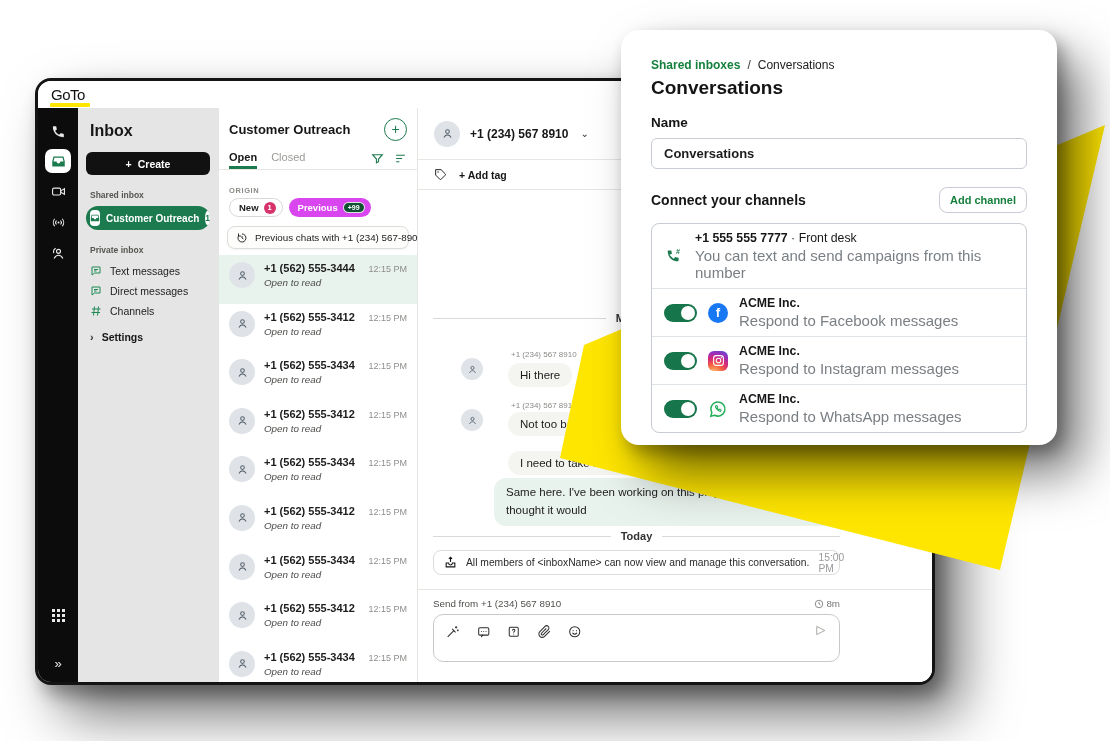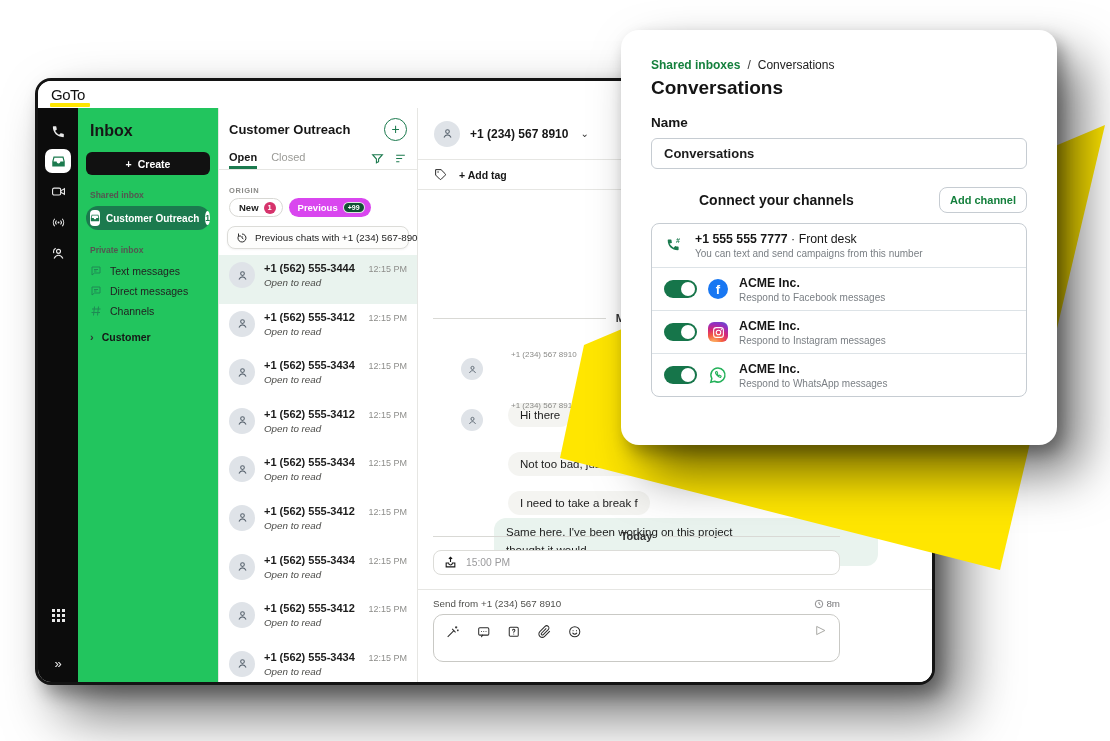--- a/index.html
+++ b/index.html
@@ -24,21 +24,21 @@
     color:#e9e9e9; margin-bottom:5px; border-radius:7px; }
   .rail-btn svg { width:15px; height:15px; }
   .rail-btn.active { background:#fff; height:24px; }
   .rail-btn.active svg { color:#1b7a4e; }
   .rail-spacer { margin-top:auto; }
   .rail-grid { display:grid; grid-template-columns:repeat(3,3px); gap:2px; }
   .rail-grid i { width:3px; height:3px; background:#e9e9e9; display:block; }
   .rail-chev { color:#e9e9e9; font-size:13px; line-height:1; margin-top:24px; }
 
   
-  .inbox-panel { width:140px; background:#22c55e; padding:8px 8px 0; flex:none; }
+  .inbox-panel { width:140px; background:#e5e5e5; padding:8px 8px 0; flex:none; }
   .inbox-title { font-size:16px; font-weight:800; color:#161616; margin:6px 0 12px 4px; }
   .create-btn { width:100%; height:23px; background:#111; color:#fff; border-radius:6px;
     display:flex; align-items:center; justify-content:center; gap:6px; font-size:10.5px; font-weight:600; }
   .side-label { font-size:8.5px; font-weight:700; color:#555551; margin:15px 4px 6px; }
   .shared-pill { height:24px; background:#1b7a4e; border-radius:12px; display:flex; align-items:center;
     padding:0 5px 0 4px; gap:6px; color:#fff; }
   .shared-pill .mini-box { width:16px; height:16px; background:#fff; border-radius:4px;
     display:flex; align-items:center; justify-content:center; color:#1b7a4e; }
   .shared-pill .mini-box svg { width:10px; height:10px; }
   .shared-pill .lbl { font-size:10px; font-weight:600; flex:1; white-space:nowrap; }
@@ -97,21 +97,21 @@
   .tag-row svg { width:13px; height:13px; color:#222; }
   .add-tag { font-size:10.5px; font-weight:600; color:#161616; }
   .chat-msgs { flex:1; position:relative; min-height:0; }
   .msg-col { position:absolute; left:15px; width:407px; top:0; bottom:0; }
   .date-div { position:absolute; left:0; width:100%; display:flex; align-items:center; gap:10px; }
   .date-div::before,.date-div::after { content:""; flex:1; height:1px; background:#d9d9d5; }
   .date-div span { font-size:11px; font-weight:700; color:#333; }
   .msg-label { position:absolute; font-size:8px; color:#8a8a87; }
   .msg-avatar { position:absolute; width:22px; height:22px; }
   .msg-avatar svg { width:11px; height:11px; }
-  .bubble { position:absolute; border-radius:12px; padding:6px 12px; font-size:11.5px; color:#1c1c1c; white-space:nowrap;margin-top:40px; }
+  .bubble { position:absolute; border-radius:12px; padding:6px 12px; font-size:11.5px; color:#1c1c1c; white-space:nowrap; }
   .bubble.in { background:#f4f4f1; }
   .bubble.out { background:#e9f3ee; white-space:normal; line-height:1.55; }
   .sys-msg { position:absolute; height:25px; border:1px solid #dcdcd8; border-radius:8px; background:#fff;
     display:flex; align-items:center; gap:9px; padding:0 10px; width:407px; }
   .sys-msg svg { width:13px; height:13px; color:#161616; flex:none; }
   .sys-msg .txt { font-size:10.3px; color:#2b2b2b; flex:1; white-space:nowrap; }
   .sys-msg .time { font-size:10.3px; color:#9a9a9c; }
   .compose { border-top:1px solid #e6e6e3; padding:8px 15px 0; flex:none; height:93px; }
   .compose-meta { display:flex; align-items:center; width:407px; }
   .send-from { font-size:9.8px; color:#4f4f4c; }
@@ -135,32 +135,32 @@
   .crumb-link { color:#15803d; font-weight:600; }
   .crumb-sep { color:#333; }
   .crumb-cur { color:#222; }
   .ov-title { font-size:19px; font-weight:800; color:#141414; margin-top:5px; }
   .ov-tabs { display:flex; gap:24px; margin-top:13px; border-bottom:1px solid #dde3e7; }
   .ov-tab { font-size:11.5px; color:#8a8a87; padding-bottom:9px; }
   .ov-tab.active { color:#161616; font-weight:800; box-shadow:inset 0 -3px 0 #1b7a4e; }
   .ov-name-label { font-size:13.5px; font-weight:800; color:#161616; margin-top:16px; }
   .ov-input { margin-top:8px; width:100%; height:31px; border:1px solid #c6ccd2; border-radius:6px;
     padding:0 12px; font-size:13px; font-weight:600; color:#1c1c1c; background:#fff; font-family:inherit; }
-  .ov-connect-row { display:flex; align-items:center; justify-content:space-between; margin-top:18px;margin-left:48px; }
+  .ov-connect-row { display:flex; align-items:center; justify-content:space-between; margin-top:18px; }
   .ov-connect-title { font-size:14px; font-weight:800; color:#161616; }
   .add-channel-btn { border:1px solid #c6ccd2; background:#fff; border-radius:8px; padding:6px 10px;
     font-size:11px; font-weight:700; color:#15803d; font-family:inherit; }
   .channels-card { margin-top:10px; border:1px solid #c6ccd2; border-radius:8px; overflow:hidden; }
   .ch-row { display:flex; align-items:center; gap:11px; padding:7px 12px; min-height:43px; }
   .ch-row + .ch-row { border-top:1px solid #dde3e7; }
   .ch-icon { width:20px; height:20px; flex:none; display:flex; align-items:center; justify-content:center; }
   .ch-icon.phone svg { width:19px; height:19px; color:#1b7a4e; }
   .ch-title { font-size:12.3px; color:#161616; }
   .ch-title b { font-weight:800; }
-  .ch-sub { font-size:10px; color:#7a7f84; margin-top:2px; }
+  .ch-sub { font-size:15px; color:#7a7f84; margin-top:2px; }
   .toggle { width:33px; height:18px; background:#16754a; border-radius:9px; position:relative; flex:none; }
   .toggle::after { content:""; position:absolute; right:2px; top:2px; width:14px; height:14px; background:#fff; border-radius:50%; }
   .fb-icon { width:20px; height:20px; border-radius:50%; background:#1877F2; color:#fff; font-size:13px;
     font-weight:800; display:flex; align-items:center; justify-content:center; line-height:1; }
   .ig-icon { width:20px; height:20px; border-radius:6px;
     background:radial-gradient(circle at 28% 115%, #ffd776 0%, #f56040 35%, #d62976 58%, #962fbf 78%, #4f5bd5 100%);
     display:flex; align-items:center; justify-content:center; }
   .ig-icon svg { width:13px; height:13px; color:#fff; }
   .wa-icon svg { width:20px; height:20px; color:#25b15a; }
   .name-strong { font-weight:800; }
@@ -254,21 +254,21 @@
           <span>Direct messages</span>
         </div>
         <div class="side-item">
           <svg viewBox="0 0 24 24" fill="none" stroke="currentColor" stroke-width="2">
               <path d="M9 3L7 21M17 3l-2 18M4 8h17M3 15h17"></path>
             </svg>
           <span>Channels</span>
         </div>
         <div class="fav-row">
           <span class="chev">›</span>
-          <span>Customer</span>
+          <span>Settings</span>
         </div>
       </div>
 
       <div class="conv-panel">
         <div class="conv-head">
           <span class="conv-title">Customer Outreach</span>
           <span class="plus-btn">+</span>
         </div>
         <div class="conv-tabs">
           <span class="conv-tab active">Open</span>
@@ -501,20 +501,21 @@
 
             <div class="date-div" style="top:340px">
                 <span>Today</span>
               </div>
 
             <div class="sys-msg" style="left:0;top:360px">
               <svg viewBox="0 0 24 24" fill="none" stroke="currentColor" stroke-width="2">
                   <path d="M12 11V3M9 5.5L12 2.5l3 3"></path>
                   <path d="M4 13v7h16v-7h-4.5a3.5 3.5 0 01-7 0H4z"></path>
                 </svg>
+              <span class="txt">All members of &lt;inboxName&gt; can now view and manage this conversation.</span>
               <span class="time">15:00 PM</span>
             </div>
           </div>
         </div>
 
         <div class="compose">
           <div class="compose-meta">
             <span class="send-from">Send from +1 (234) 567 8910</span>
             <span class="compose-timer">
               <svg viewBox="0 0 24 24" fill="none" stroke="currentColor" stroke-width="2">

